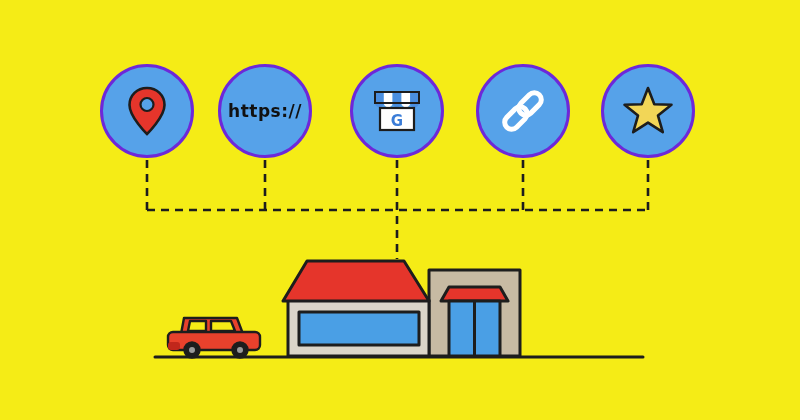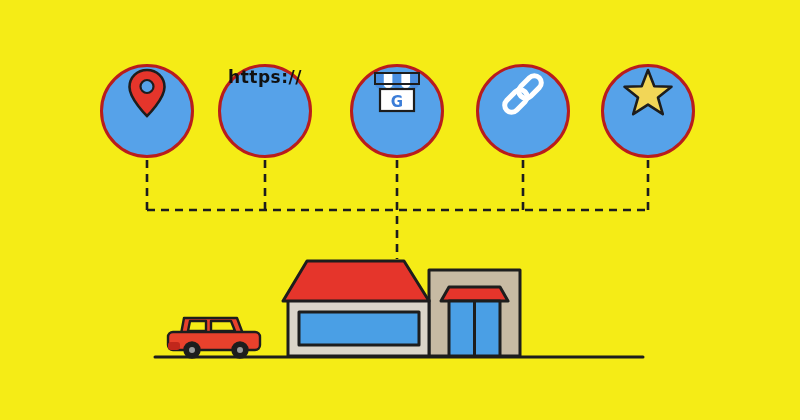--- a/index.html
+++ b/index.html
@@ -9,23 +9,23 @@
     background:#F5EC16;
     overflow:hidden;
     font-family:"DejaVu Sans","Liberation Sans",sans-serif;
   }
   .scene{position:absolute;left:0;top:0;width:800px;height:420px;}
   .node{
     position:absolute;
     width:94px;height:94px;
     border-radius:50%;
     background:#56A2E9;
-    border:3px solid #b91c1c;
+    border:3px solid #6d28d9;
     box-sizing:border-box;
-    display:flex;justify-content:center;
+    display:flex;align-items:center;justify-content:center;
   }
   .node-1{left:100px;top:64px;}
   .node-2{left:218px;top:64px;}
   .node-3{left:350px;top:64px;}
   .node-4{left:476px;top:64px;}
   .node-5{left:601px;top:64px;}
   .https-label{
     font-weight:bold;
     font-size:17px;
     color:#111;

